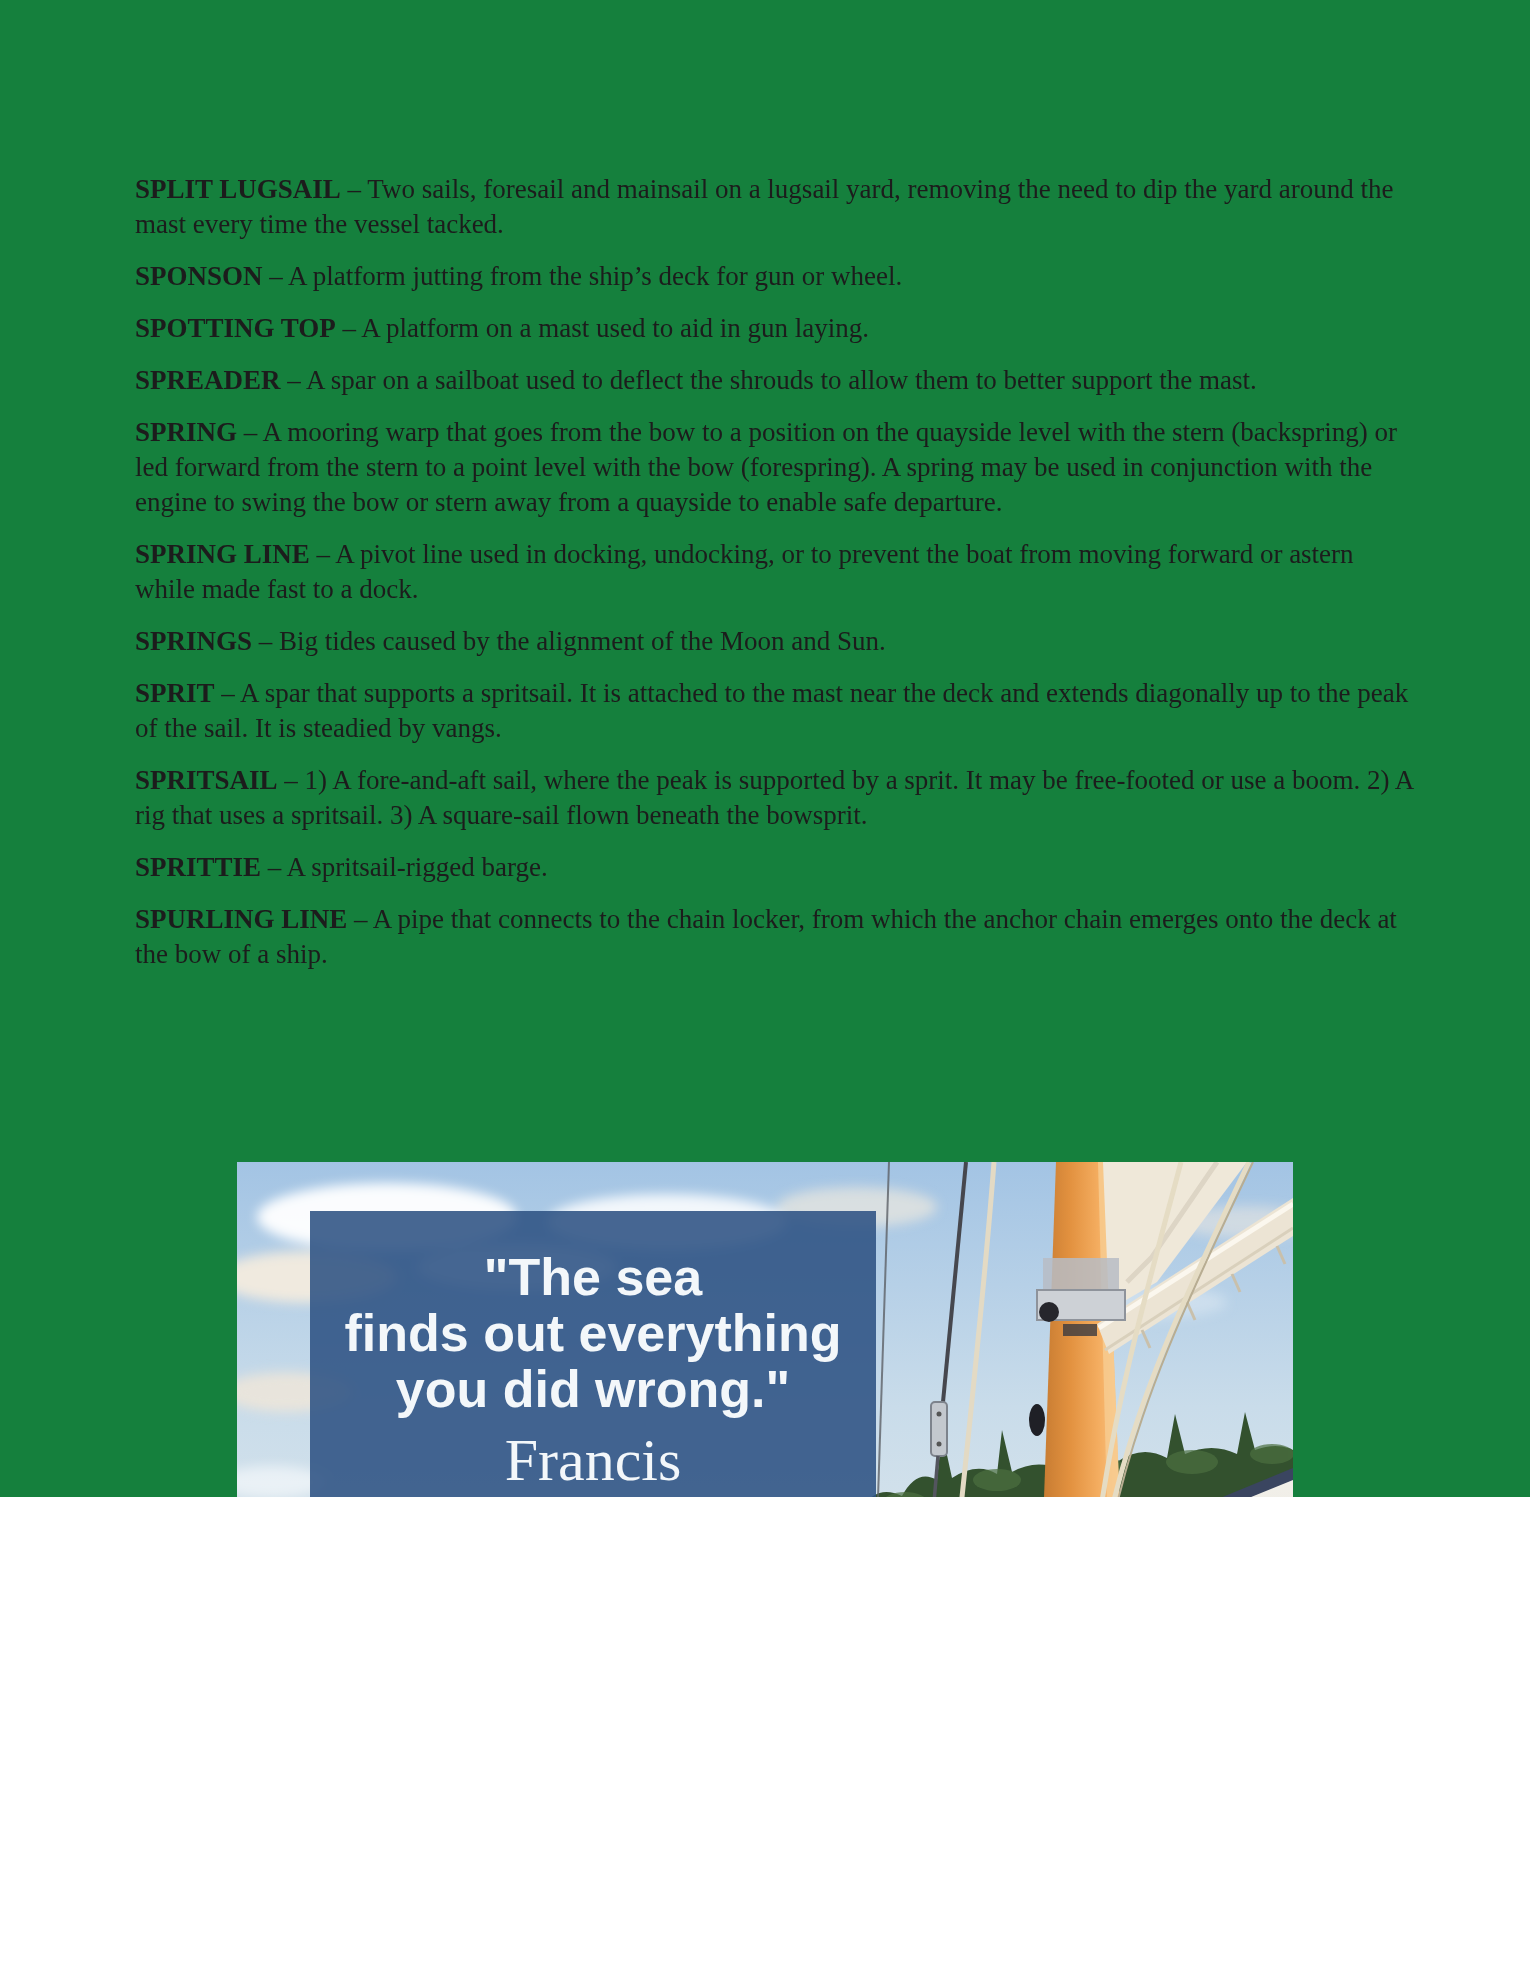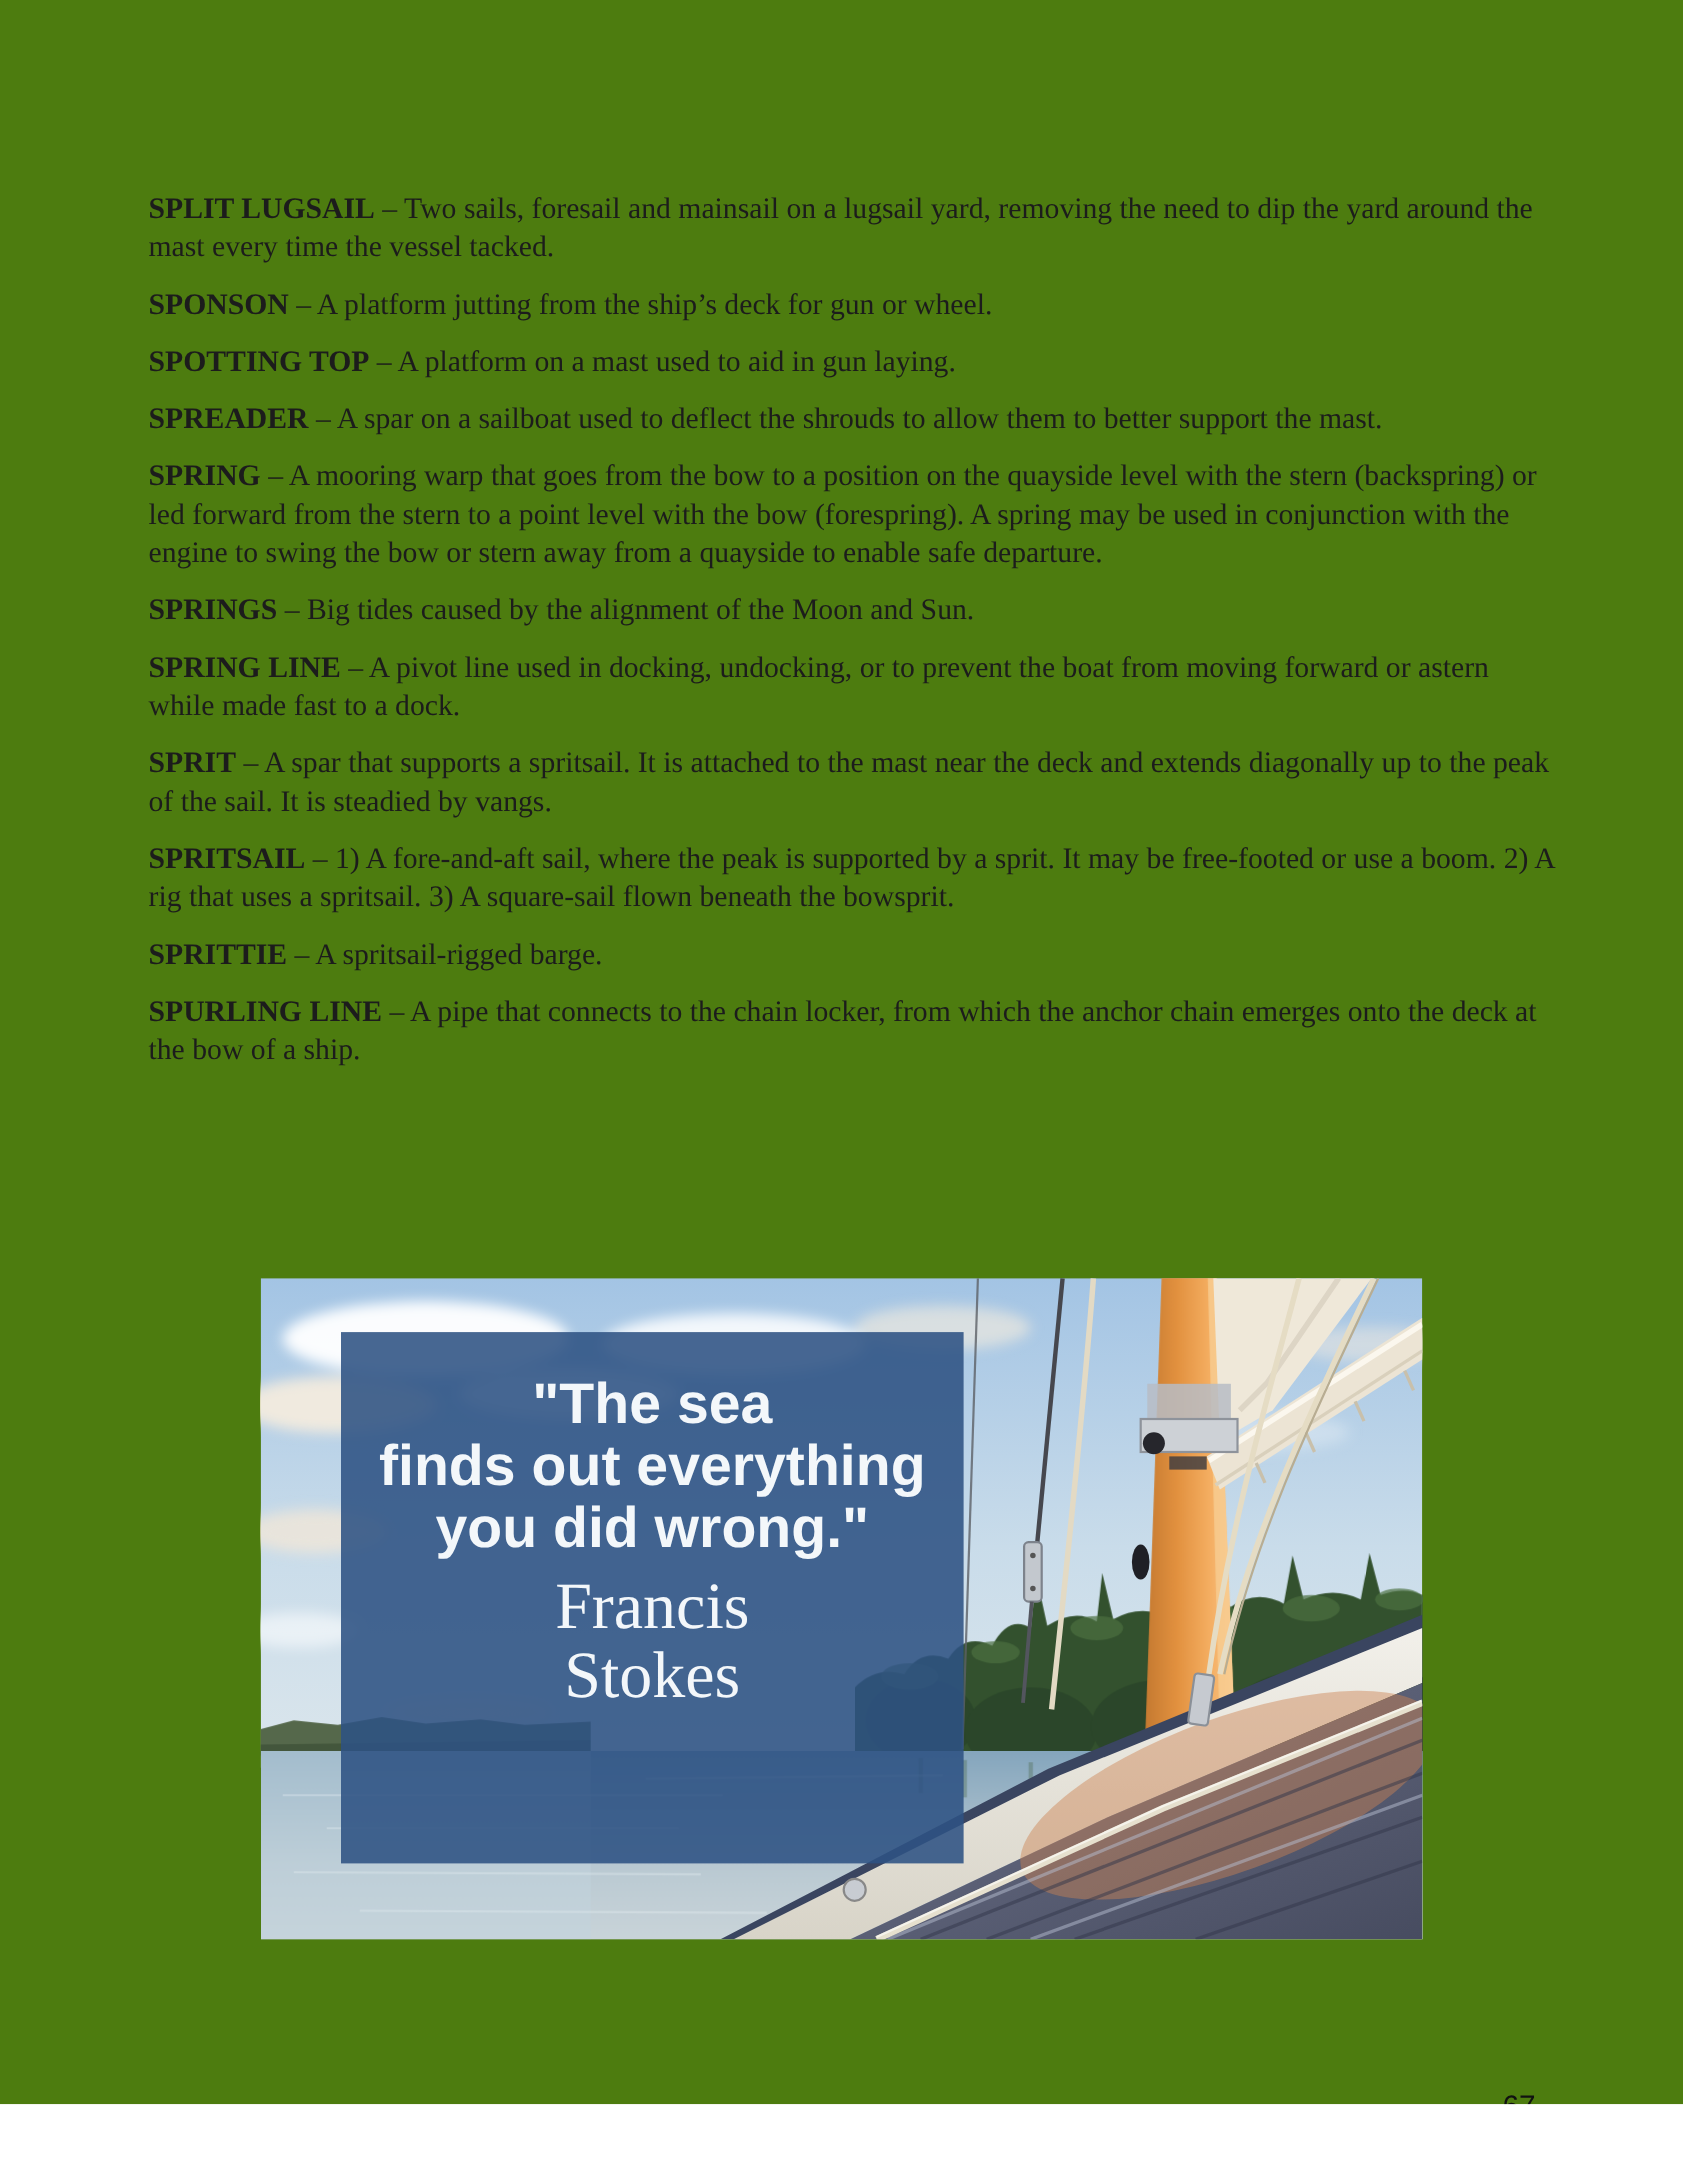--- a/index.html
+++ b/index.html
@@ -1,20 +1,20 @@
 <!DOCTYPE html>
 <html><head>
 <meta charset="utf-8">
 <style>
   html,body{margin:0;padding:0;background:#ffffff;}
   .page{
     position:relative;
     width:1530px;
-    height:1913px;
-    background:#4d7c0f;
+    height:1497px;
+    background:#15803d;
     overflow:hidden;
     font-family:"Liberation Serif", serif;
     color:#1c1c1c;
   }
   .glossary{
     position:absolute;
     left:135px;
     top:172px;
     width:1282px;
   }
@@ -75,22 +75,22 @@
 <body>
 
 <div class="page">
 
   <main class="glossary">
     <p class="entry"><strong class="term">SPLIT LUGSAIL</strong><span class="def"> – Two sails, foresail and mainsail on a lugsail yard, removing the need to dip the yard around the mast every time the vessel tacked.</span></p>
     <p class="entry"><strong class="term">SPONSON</strong><span class="def"> – A platform jutting from the ship’s deck for gun or wheel.</span></p>
     <p class="entry"><strong class="term">SPOTTING TOP</strong><span class="def"> – A platform on a mast used to aid in gun laying.</span></p>
     <p class="entry"><strong class="term">SPREADER</strong><span class="def"> – A spar on a sailboat used to deflect the shrouds to allow them to better support the mast.</span></p>
     <p class="entry"><strong class="term">SPRING</strong><span class="def"> – A mooring warp that goes from the bow to a position on the quayside level with the stern (backspring) or led forward from the stern to a point level with the bow (forespring). A spring may be used in conjunction with the engine to swing the bow or stern away from a quayside to enable safe departure.</span></p>
+    <p class="entry"><strong class="term">SPRING LINE</strong><span class="def"> – A pivot line used in docking, undocking, or to prevent the boat from moving forward or astern while made fast to a dock.</span></p>
     <p class="entry"><strong class="term">SPRINGS</strong><span class="def"> – Big tides caused by the alignment of the Moon and Sun.</span></p>
-    <p class="entry"><strong class="term">SPRING LINE</strong><span class="def"> – A pivot line used in docking, undocking, or to prevent the boat from moving forward or astern while made fast to a dock.</span></p>
     <p class="entry"><strong class="term">SPRIT</strong><span class="def"> – A spar that supports a spritsail. It is attached to the mast near the deck and extends diagonally up to the peak of the sail. It is steadied by vangs.</span></p>
     <p class="entry"><strong class="term">SPRITSAIL</strong><span class="def"> – 1) A fore-and-aft sail, where the peak is supported by a sprit. It may be free-footed or use a boom. 2) A rig that uses a spritsail. 3) A square-sail flown beneath the bowsprit.</span></p>
     <p class="entry"><strong class="term">SPRITTIE</strong><span class="def"> – A spritsail-rigged barge.</span></p>
     <p class="entry"><strong class="term">SPURLING LINE</strong><span class="def"> – A pipe that connects to the chain locker, from which the anchor chain emerges onto the deck at the bow of a ship.</span></p>
   </main>
 
   <figure class="photo">
     <svg viewBox="0 0 1056 601" preserveAspectRatio="none" aria-hidden="true">
       <defs>
         <linearGradient id="skyGrad" x1="0" y1="0" x2="0" y2="1">

